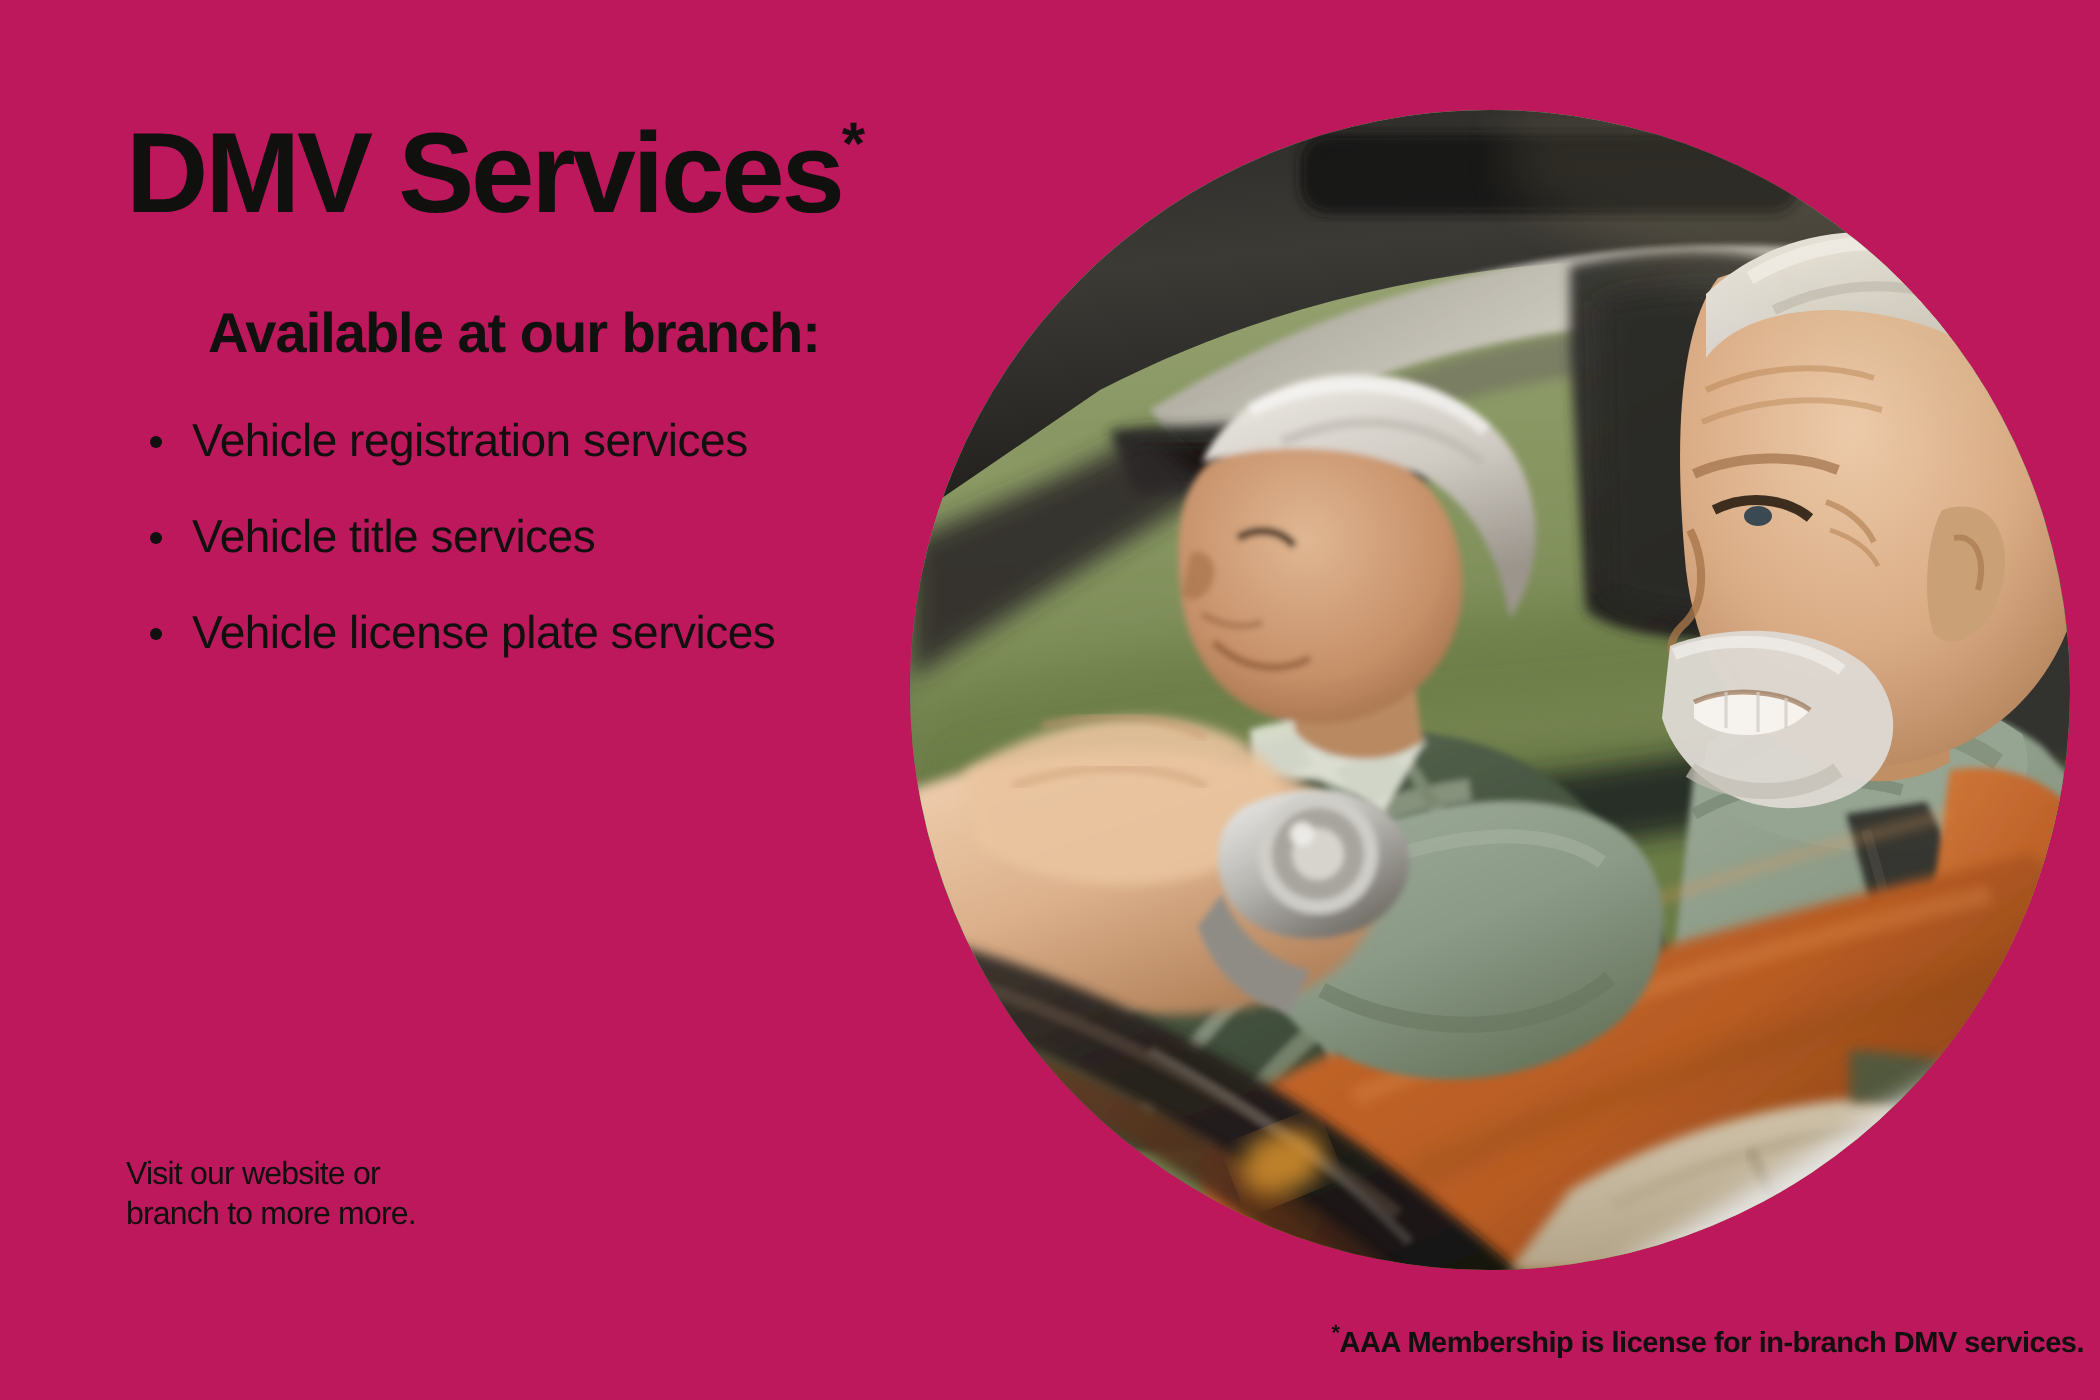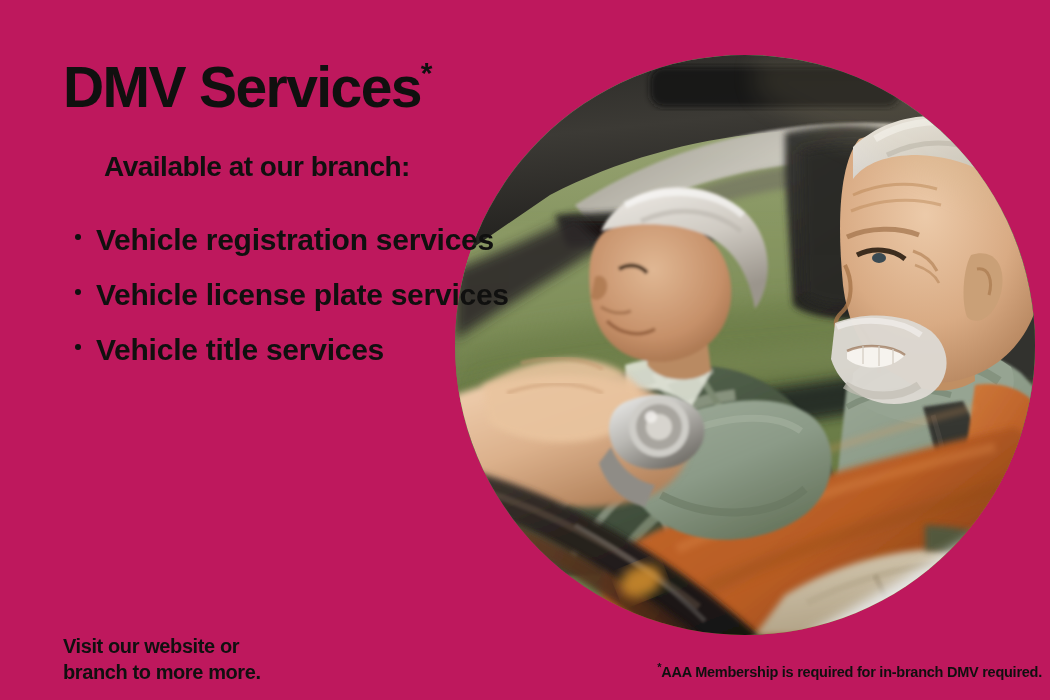--- a/index.html
+++ b/index.html
@@ -77,44 +77,43 @@
     left: 63px;
     top: 207px;
     margin: 0;
     padding: 0;
     list-style: none;
     width: 430px;
   }
   #bullets li {
     position: relative;
     padding-left: 33px;
-    font-size: 30px;
-    font-weight: 700;
+    font-size: 23px;
+    font-weight: 400;
     letter-spacing: -0.25px;
     color: #10100f;
     margin-bottom: 21px;
     white-space: nowrap;
-    margin-top: 16px;
   }
   #bullets li .dot {
     position: absolute;
     left: 12px;
     top: 11px;
     width: 6px;
     height: 6px;
     border-radius: 50%;
     background: #10100f;
   }
 
   #cta {
     position: absolute;
     left: 63px;
-    top: 634px;
-    font-size: 20px;
-    font-weight: 700;
+    top: 578px;
+    font-size: 16px;
+    font-weight: 400;
     line-height: 1.28;
     letter-spacing: -0.4px;
     color: #10100f;
   }
   #cta .line { display: block; white-space: nowrap; }
 
   #footnote {
     position: absolute;
     right: 8px;
     bottom: 20px;
@@ -413,30 +412,30 @@
 
   <div id="subhead">Available at our branch:</div>
 
   <ul id="bullets">
     <li>
       <span class="dot"></span>
       <span>Vehicle registration services</span>
     </li>
     <li>
       <span class="dot"></span>
-      <span>Vehicle license plate services</span>
+      <span>Vehicle title services</span>
     </li>
     <li>
       <span class="dot"></span>
-      <span>Vehicle title services</span>
+      <span>Vehicle license plate services</span>
     </li>
   </ul>
 
   <div id="cta">
     <span class="line">Visit our website or</span>
     <span class="line">branch to more more.</span>
   </div>
 
   <div id="footnote">
-    <span class="fn-star">*</span><span>AAA Membership is required for in-branch DMV required.</span>
+    <span class="fn-star">*</span><span>AAA Membership is license for in-branch DMV services.</span>
   </div>
 
 </div>
 
 </body></html>

